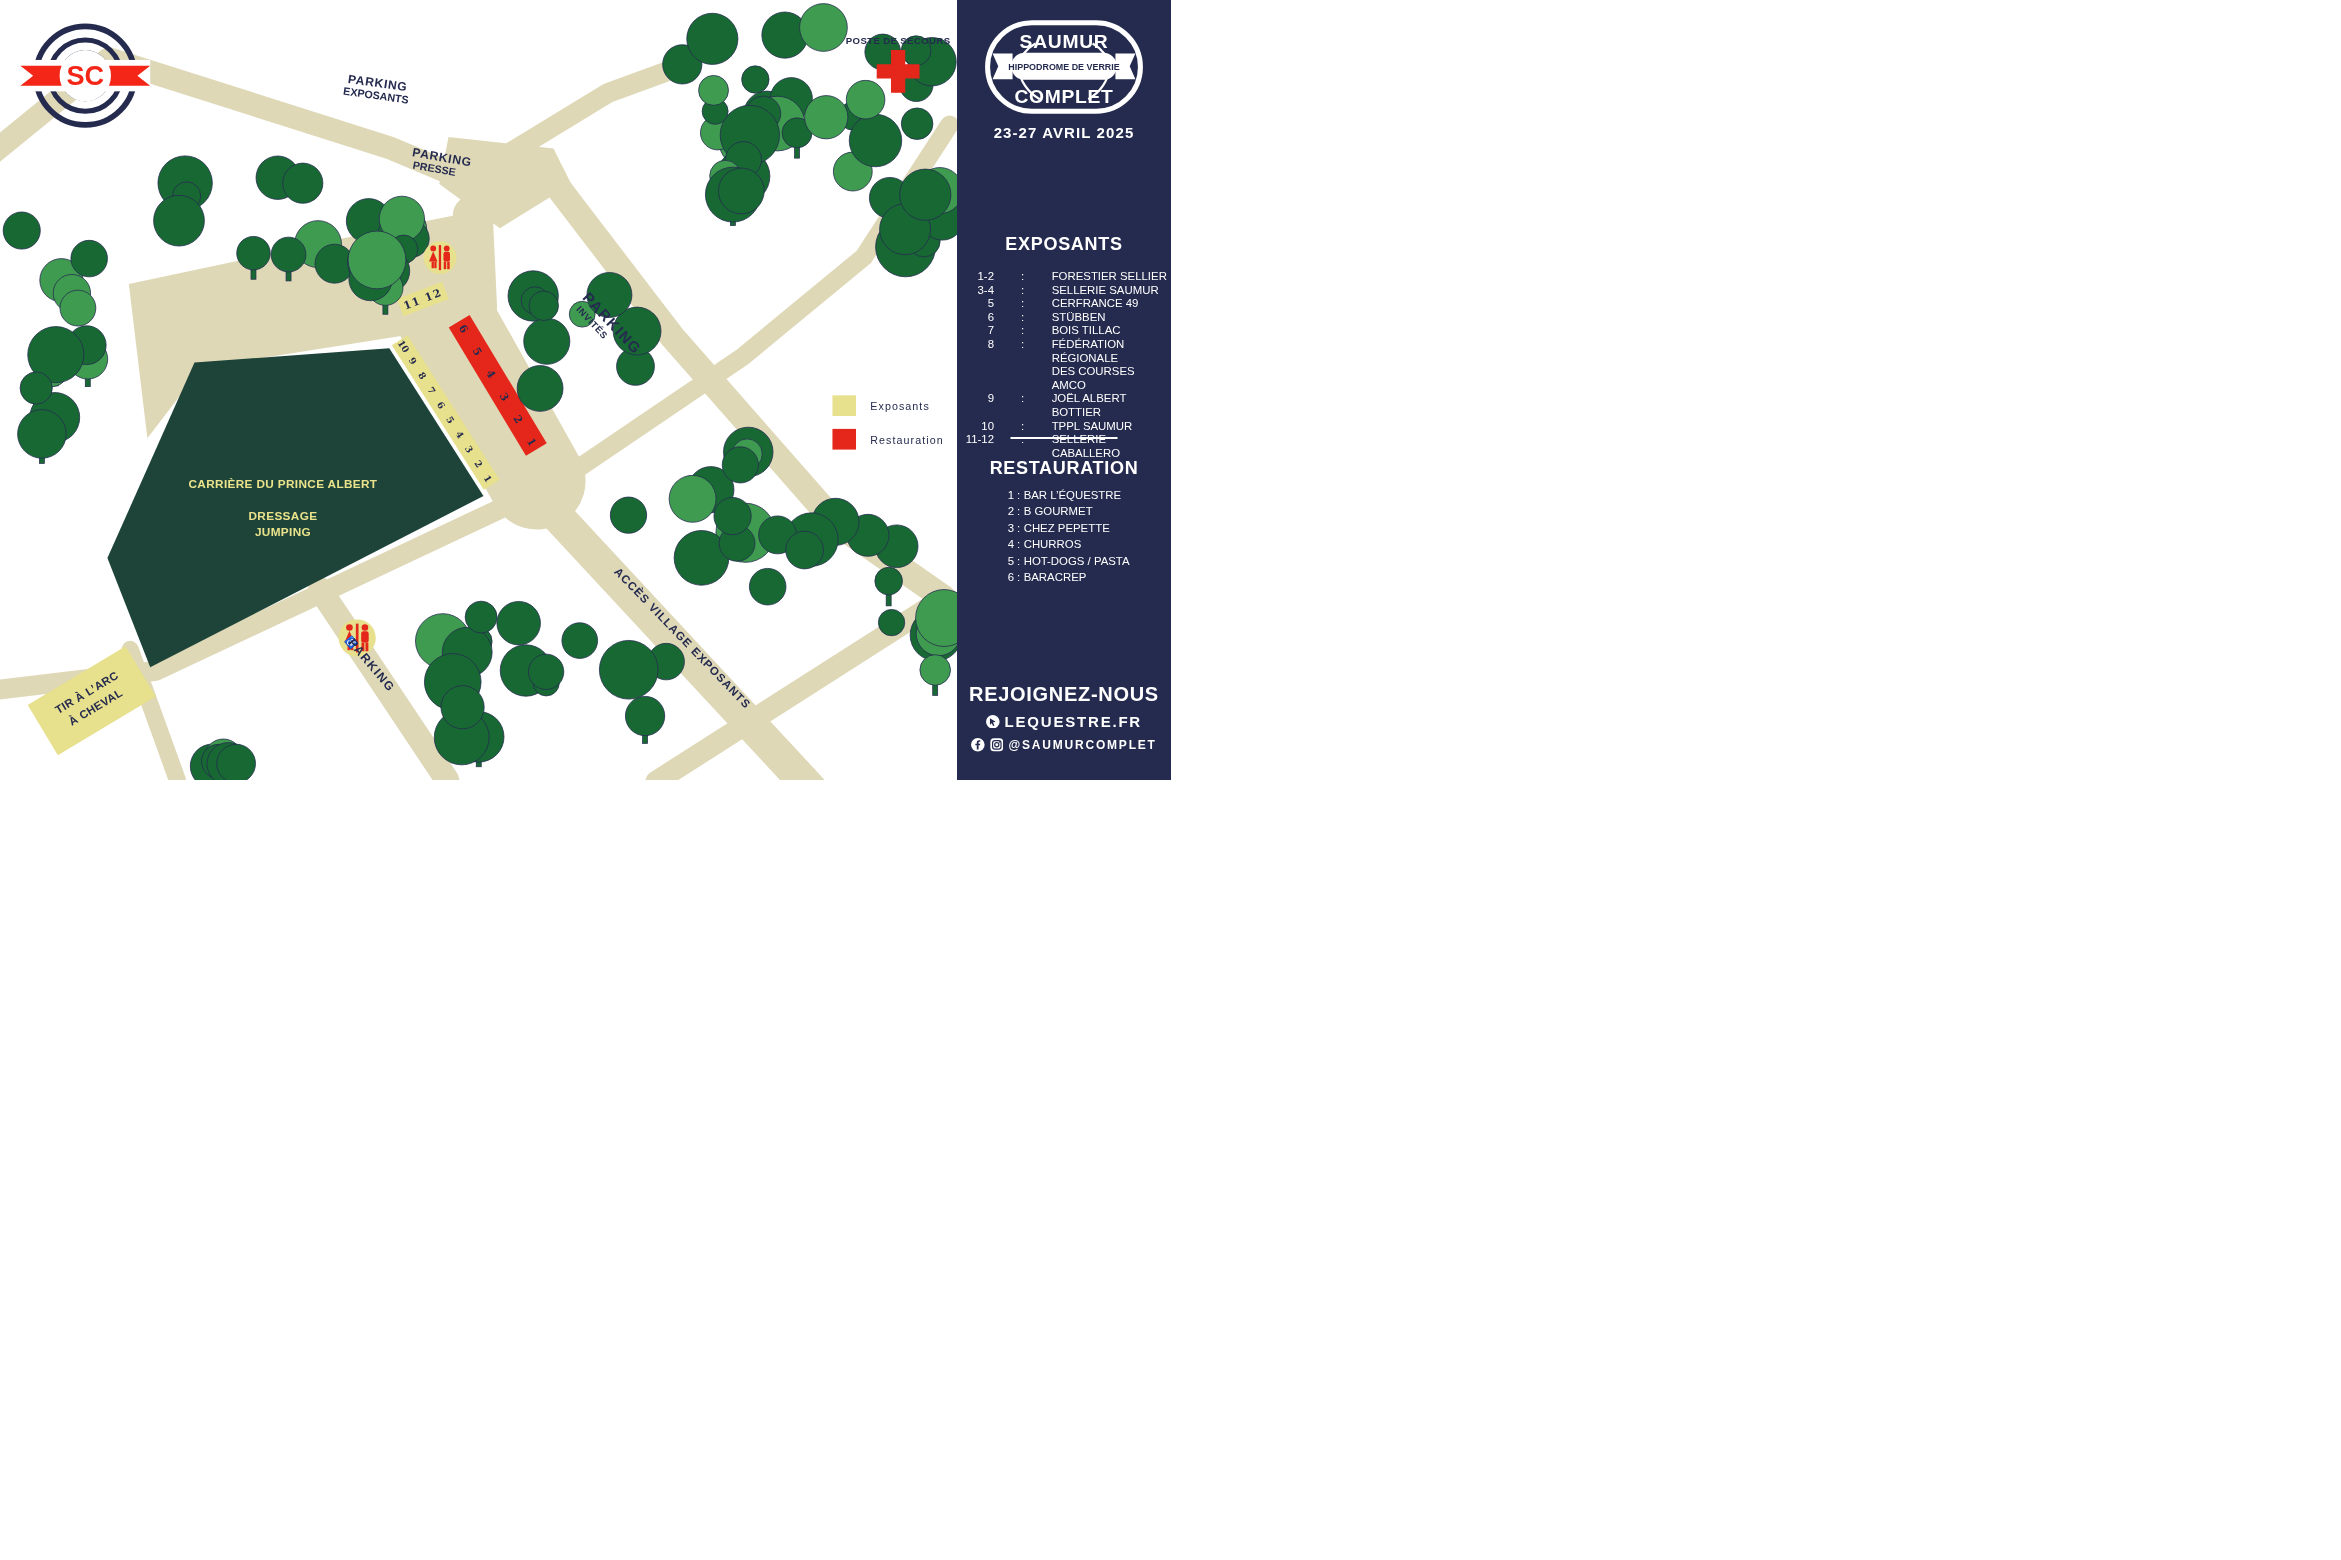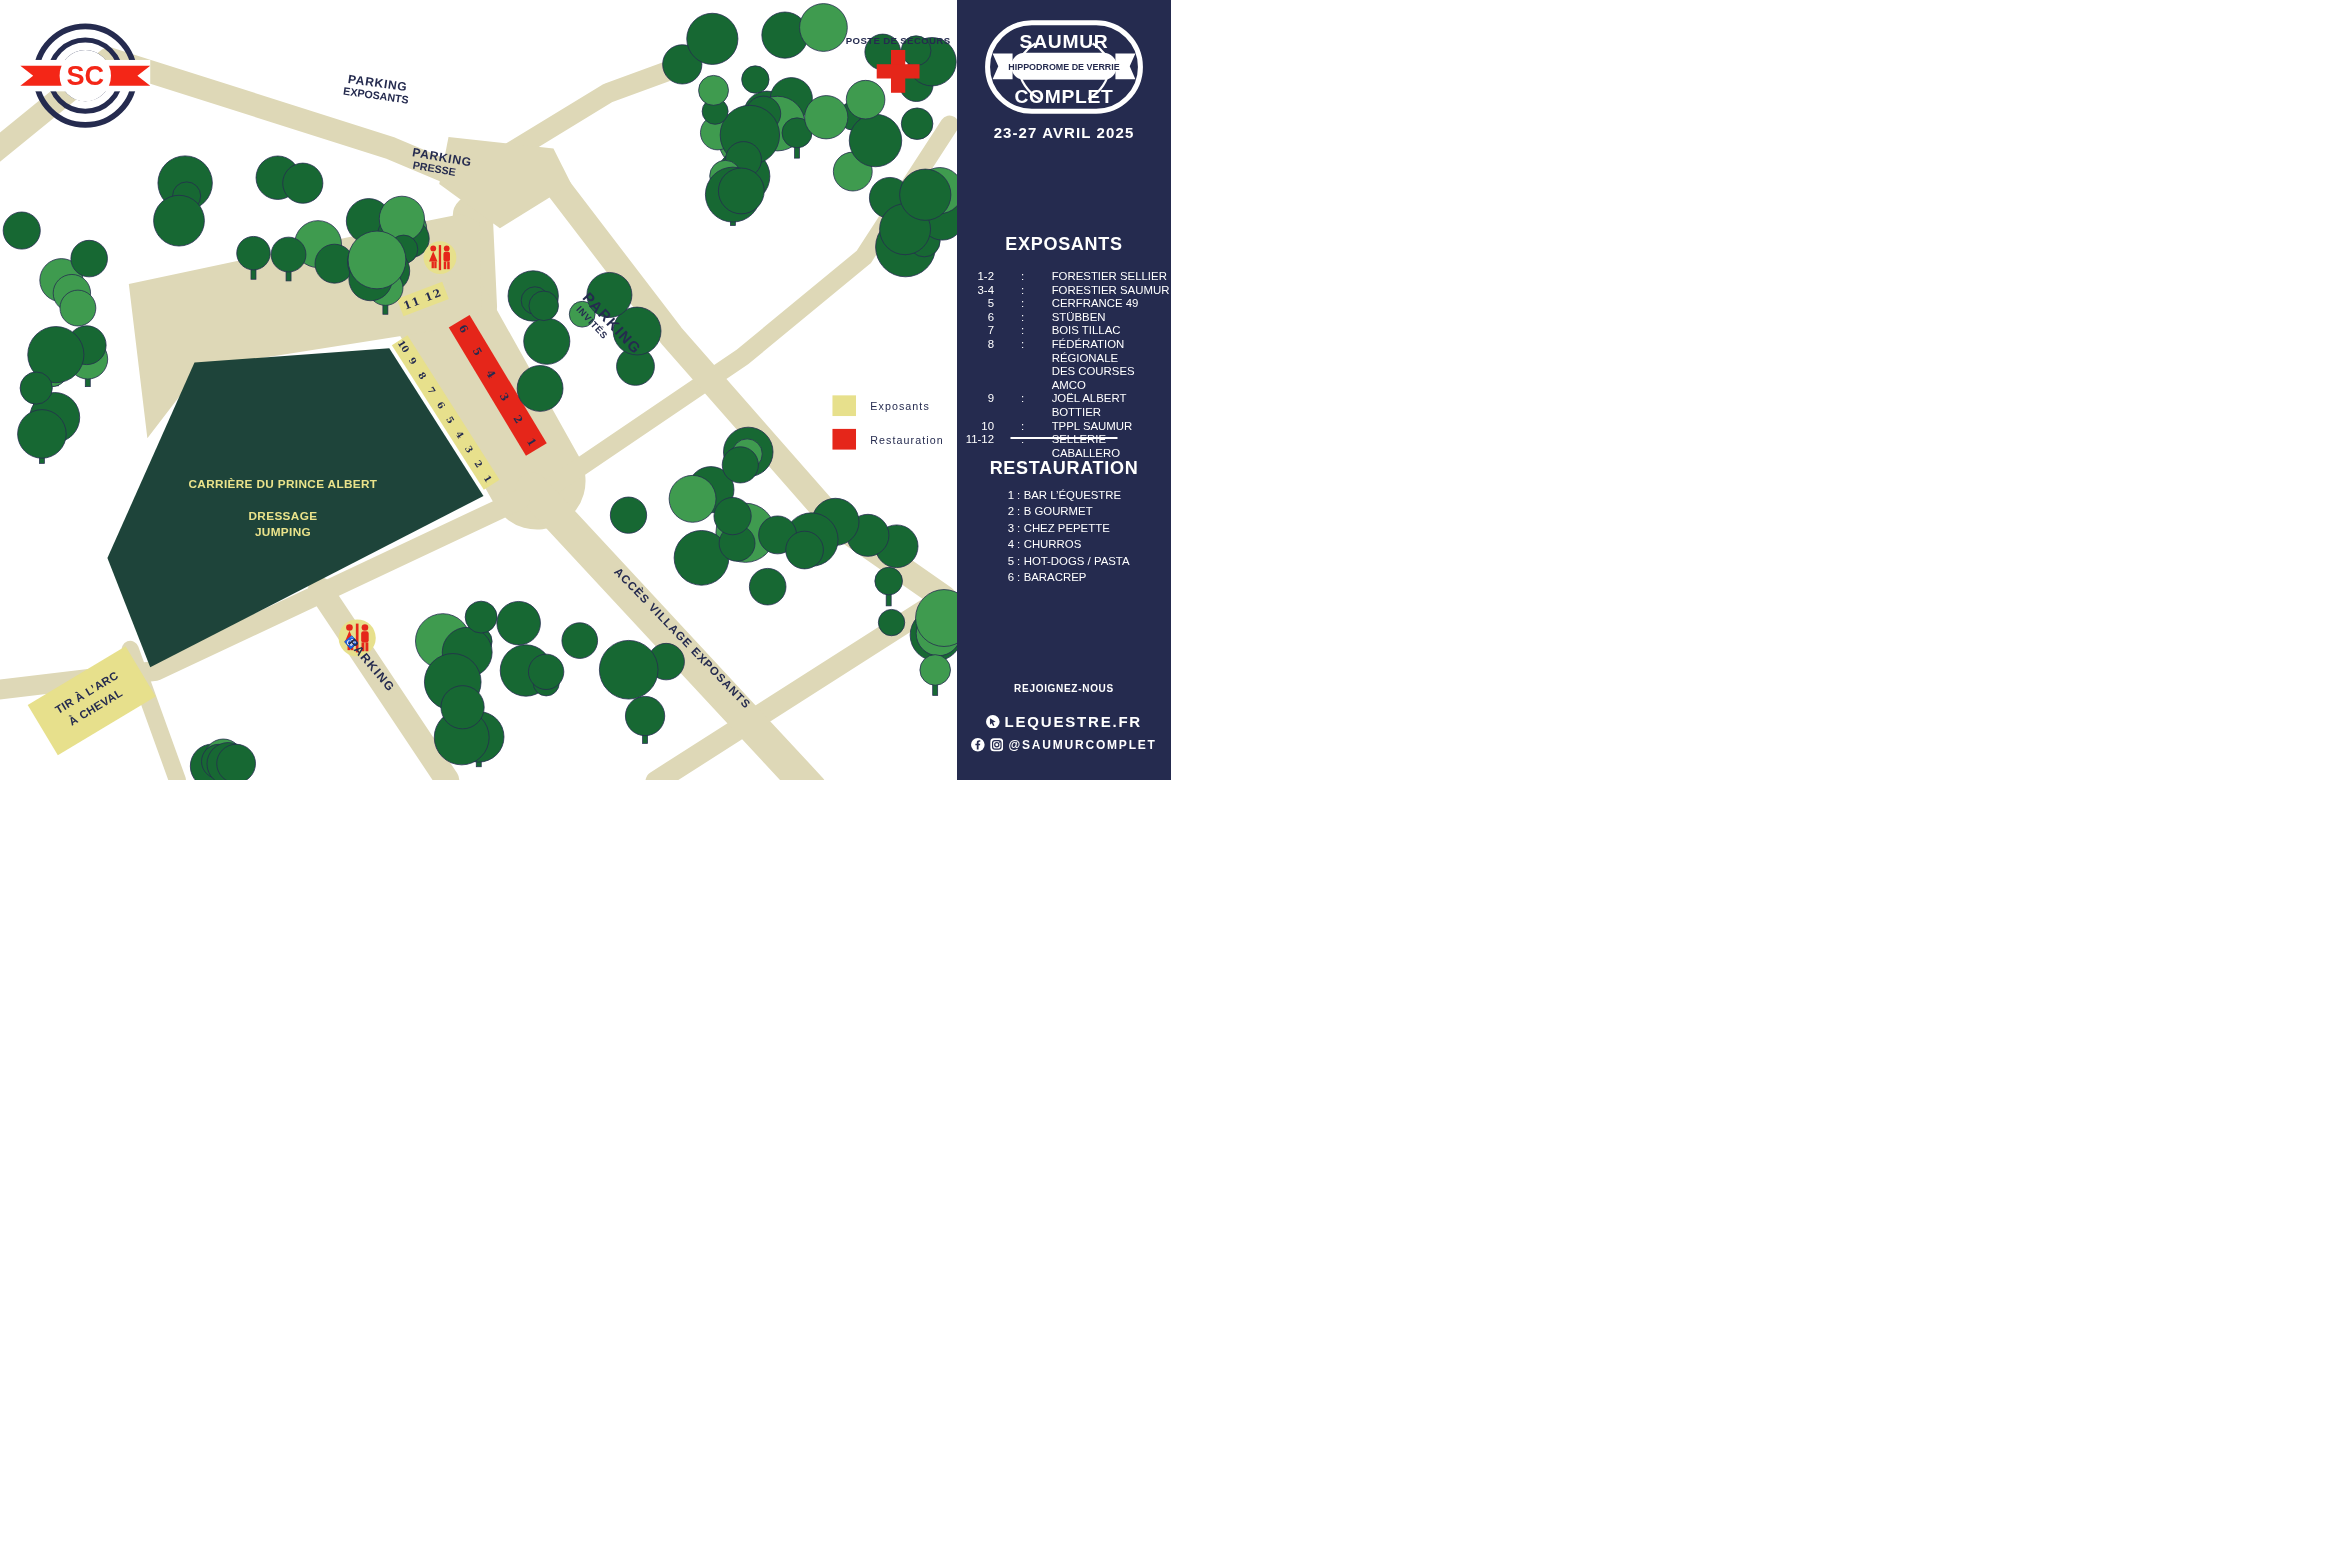--- a/index.html
+++ b/index.html
@@ -23,21 +23,21 @@
   .l-restauration{top:487px;}
   .sb-row{display:flex;align-items:flex-start;font-size:11.4px;font-weight:400;}
   .l-exposants .sb-row{line-height:13.6px;gap:24px;}
   .l-restauration .sb-row{line-height:16.4px;}
   .sb-num{flex:none;text-align:right;}
   .l-exposants .sb-num{width:37px;}
   .l-restauration .sb-num{width:57px;}
   .sb-colon{flex:none;padding:0 3.6px 0 2.9px;}
   .sb-name{white-space:pre-line;}
   .sb-divider{position:absolute;top:437px;left:50%;transform:translateX(-50%);width:107px;height:2.1px;background:#fff;}
-  .sb-join{position:absolute;top:683px;width:100%;text-align:center;font-weight:900;font-size:10px;letter-spacing:0.7px;}
+  .sb-join{position:absolute;top:683px;width:100%;text-align:center;font-weight:900;font-size:20px;letter-spacing:0.7px;}
   .sb-webrow,.sb-socialrow{position:absolute;width:100%;display:flex;justify-content:center;align-items:center;gap:5px;}
   .sb-webrow{top:713px;}
   .sb-socialrow{top:738px;}
   .sb-webrow .txt{font-size:15px;letter-spacing:1.8px;font-weight:700;}
   .sb-socialrow .txt{font-size:12px;letter-spacing:1.8px;font-weight:700;}
   .sb-icon{flex:none;display:block;}
   
   text{font-family:"Liberation Sans",sans-serif;}
   .maplabel{fill:var(--navy);font-weight:700;}
   .serifnum{font-family:"DejaVu Serif","Liberation Serif",serif;font-weight:700;fill:var(--navy);}
@@ -388,21 +388,21 @@
     <div class="sb-heading h-exposants">EXPOSANTS</div>
     <div class="sb-list l-exposants">
       <div class="sb-row">
           <span class="sb-num">1-2</span>
           <span class="sb-colon">:</span>
           <span class="sb-name">FORESTIER SELLIER</span>
         </div>
       <div class="sb-row">
           <span class="sb-num">3-4</span>
           <span class="sb-colon">:</span>
-          <span class="sb-name">FORESTIER SAUMUR</span>
+          <span class="sb-name">SELLERIE SAUMUR</span>
         </div>
       <div class="sb-row">
           <span class="sb-num">5</span>
           <span class="sb-colon">:</span>
           <span class="sb-name">CERFRANCE 49</span>
         </div>
       <div class="sb-row">
           <span class="sb-num">6</span>
           <span class="sb-colon">:</span>
           <span class="sb-name">STÜBBEN</span>

